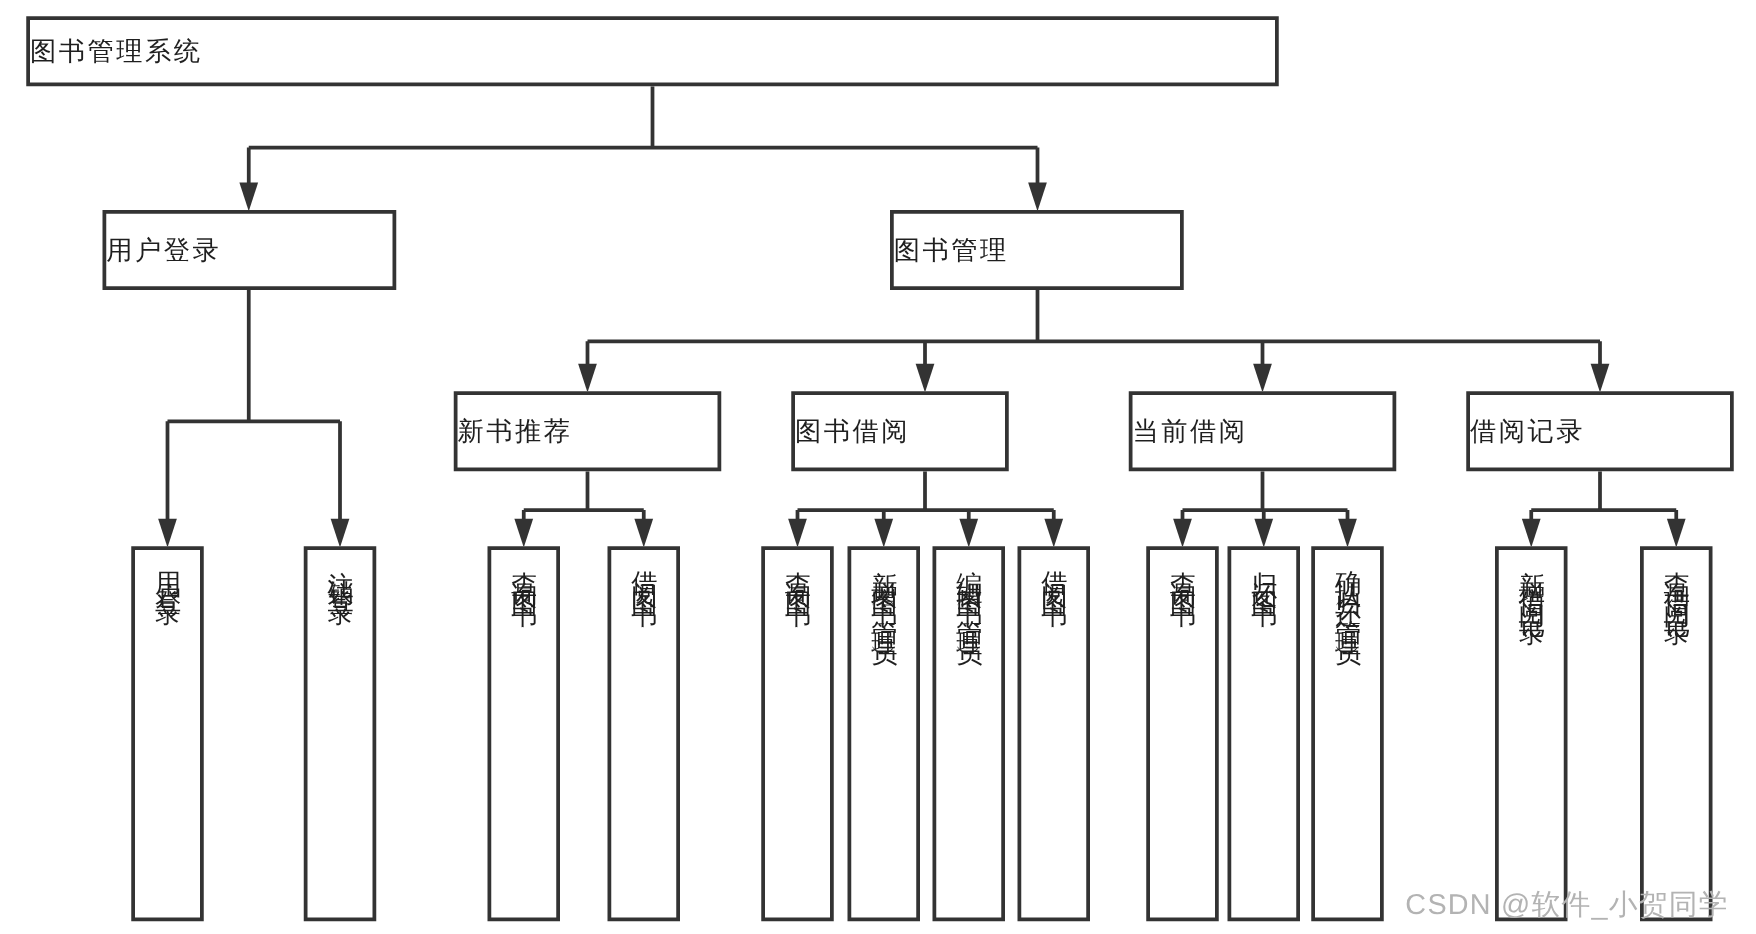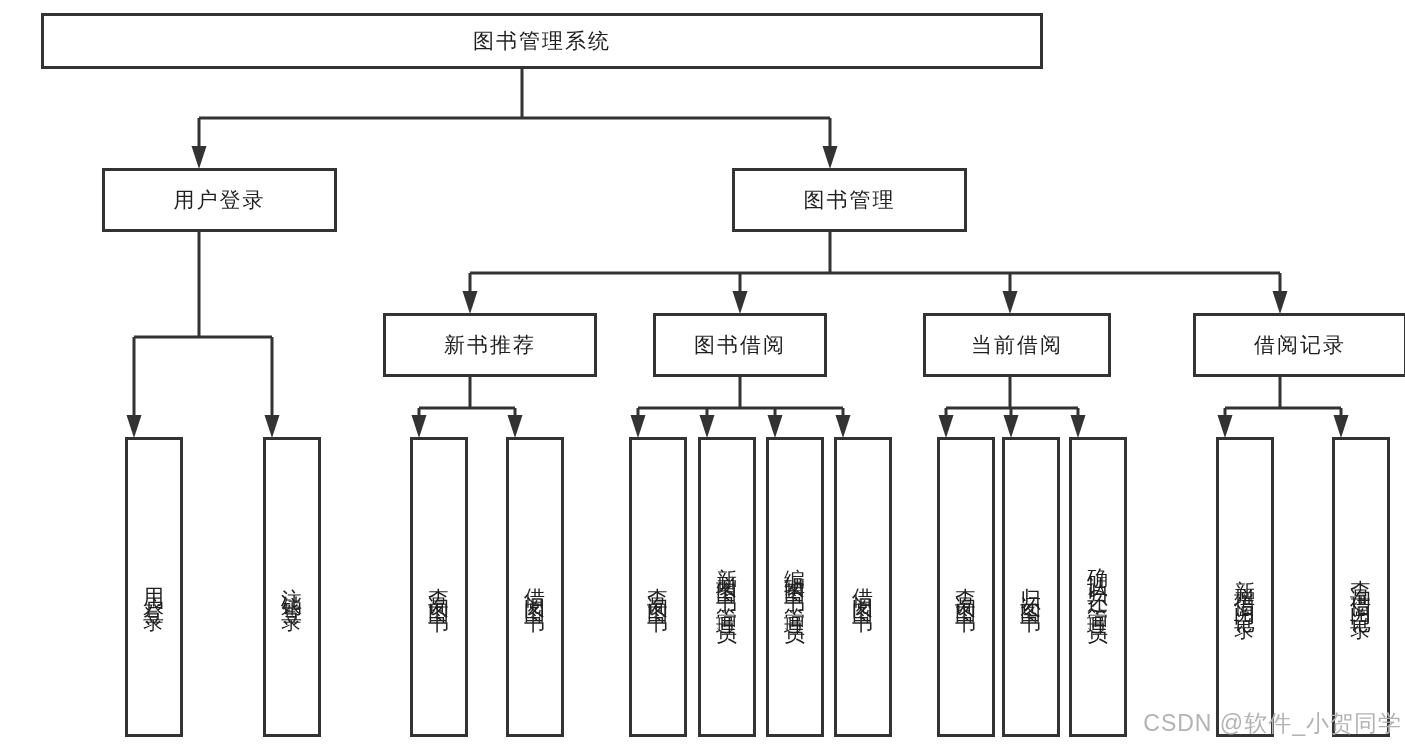--- a/index.html
+++ b/index.html
@@ -23,38 +23,37 @@
   svg.wires { position: absolute; left: 0; top: 0; z-index: 0; }
   .edge { stroke: var(--line); stroke-width: 3; fill: none; }
   .arrowhead { fill: var(--line); stroke: none; }
   .box {
     position: absolute;
     box-sizing: border-box;
     border: 3px solid var(--line);
     background: var(--box_fill);
     display: flex;
     align-items: center;
-    justify-content: center;
+    justify-content: flex-start;
     z-index: 1;
     font-size: 21px;
     letter-spacing: 2px;
     color: var(--text);
-    margin-left: 20px;
   }
   .leaf {
     writing-mode: vertical-rl;
     text-orientation: mixed;
     font-size: 21px;
     letter-spacing: 8px;
     line-height: 1;
   }
   .leaf span { display: block; }
   .watermark {
     position: absolute;
-    right: 3px;
+    right: 22px;
     bottom: 8px;
     z-index: 2;
     font-size: 23px;
     letter-spacing: 1px;
     color: var(--watermark);
     white-space: nowrap;
   }
 </style>
 </head>
 <body>
@@ -107,21 +106,21 @@
   <div class="box" style="left:363px; top:313px; width:214px; height:64px;">
     <span>新书推荐</span>
   </div>
 
   <div class="box" style="left:712px; top:168px; width:235px; height:64px;">
     <span>图书管理</span>
   </div>
   <div class="box" style="left:633px; top:313px; width:174px; height:64px;">
     <span>图书借阅</span>
   </div>
-  <div class="box" style="left:903px; top:313px; width:188px; height:64px;">
+  <div class="box" style="left:903px; top:313px; width:214px; height:64px;">
     <span>当前借阅</span>
   </div>
   <div class="box" style="left:1173px; top:313px; width:214px; height:64px;">
     <span>借阅记录</span>
   </div>
 
   <div class="box leaf" style="left:105px; top:437px; width:58px; height:300px;">
     <span>用户登录</span>
   </div>
   <div class="box leaf" style="left:243px; top:437px; width:58px; height:300px;">

